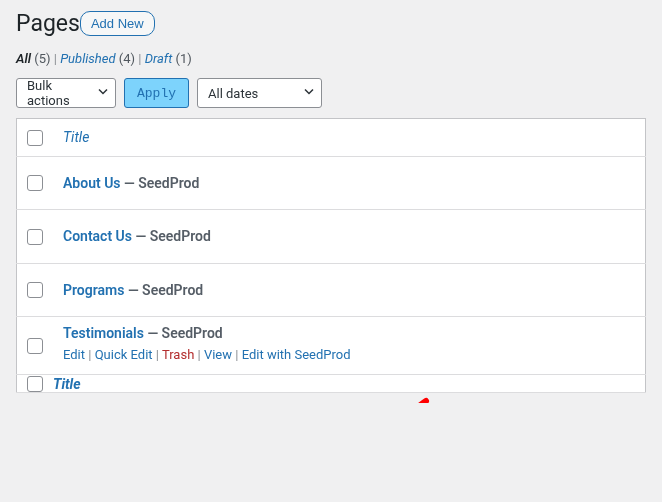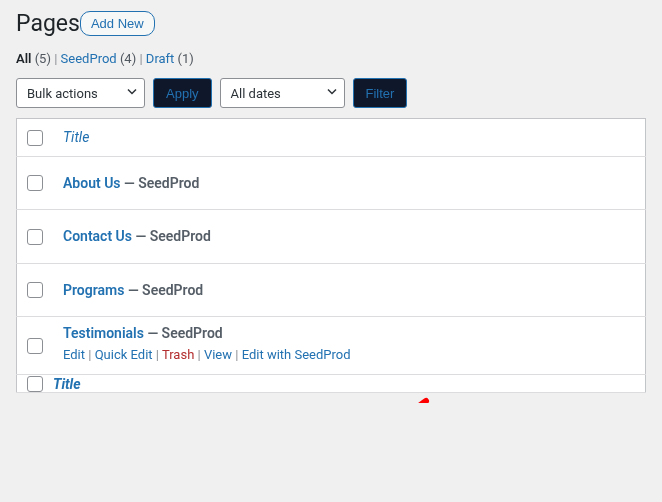--- a/index.html
+++ b/index.html
@@ -16,56 +16,57 @@
   .btn-add {
     background: #f6f7f7;
     border: 1px solid #2271b1;
     color: #2271b1;
     font-size: 13px;
     padding: 4px 10px;
     border-radius: 10px;
     cursor: pointer;
   }
   .subsub { margin-bottom: 12px; font-size: 13px; }
-  .subsub a { color: #2271b1; text-decoration: none; }
+  .subsub a { color: #2271b1; text-decoration: none; font-style: italic; }
   .subsub .current { color: #1d2327; font-weight: 600; }
   .count { color: #50575e; }
   .sep { color: #8c8f94; }
   .filters { display: flex; gap: 8px; margin-bottom: 10px; align-items: center; }
   .select {
     background: #fff;
     border: 1px solid #8c8f94;
     border-radius: 3px;
     padding: 3px 26px 3px 10px;
     font-size: 13px;
     color: #2c3338;
     height: 30px;
     position: relative;
     display: inline-flex;
     align-items: center;
     cursor: pointer;
   }
-  .select.bulk { width: 129px; }
+  .select.bulk { width: 100px; }
   .select.dates { width: 125px; }
   .chevron {
     position: absolute;
     right: 6px;
     top: 50%;
     transform: translateY(-50%);
     pointer-events: none;
   }
   .btn-sec {
-    background: #0f172a;
+    background: #7dd3fc;
     border: 1px solid #2271b1;
     color: #2271b1;
     font-size: 13px;
     padding: 0 12px;
     height: 30px;
     border-radius: 3px;
     cursor: pointer;
+    font-family: Liberation Mono, monospace;
   }
   .list-table {
     width: 100%;
     border: 1px solid #c3c4c7;
     border-bottom: none;
     background: #fff;
     border-collapse: collapse;
   }
   .list-table th, .list-table td {
     text-align: left;
@@ -96,21 +97,21 @@
 
 <div class="header">
   <h1 class="page-title">Pages</h1>
   <button class="btn-add">Add New</button>
 </div>
 
 <div class="subsub">
   <a href="#" class="current"><span>All</span></a>
   <span class="count">(5)</span>
   <span class="sep"> | </span>
-  <a href="#">SeedProd</a>
+  <a href="#">Published</a>
   <span class="count">(4)</span>
   <span class="sep"> | </span>
   <a href="#">Draft</a>
   <span class="count">(1)</span>
 </div>
 
 <div class="filters">
   <div class="select bulk">
     <span>Bulk actions</span>
     <span class="chevron">
@@ -121,21 +122,20 @@
   </div>
   <button class="btn-sec">Apply</button>
   <div class="select dates">
     <span>All dates</span>
     <span class="chevron">
       <svg width="12" height="12" viewBox="0 0 12 12">
           <path d="M2 4l4 4 4-4" stroke="#2c3338" stroke-width="1.5" fill="none"></path>
         </svg>
     </span>
   </div>
-  <button class="btn-sec">Filter</button>
 </div>
 
 <div class="table-wrap">
 <table class="list-table">
   <thead>
     <tr>
       <th class="check-col"><input type="checkbox" class="cb" style=""></th>
       <th class="col-title"><a href="#">Title</a></th>
     </tr>
   </thead>

